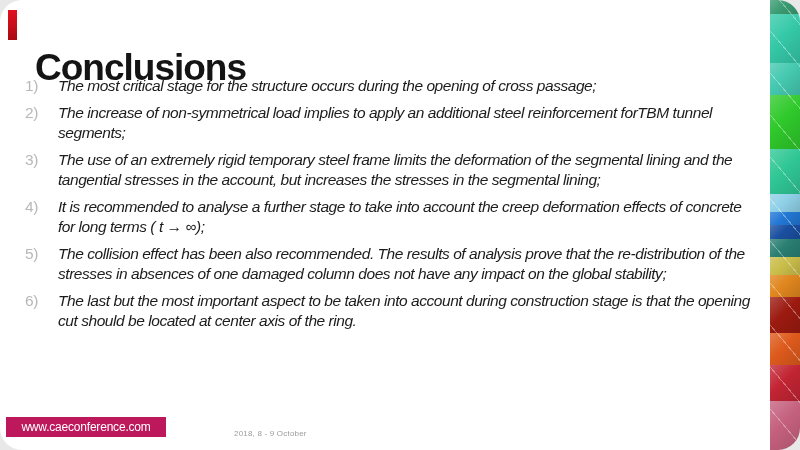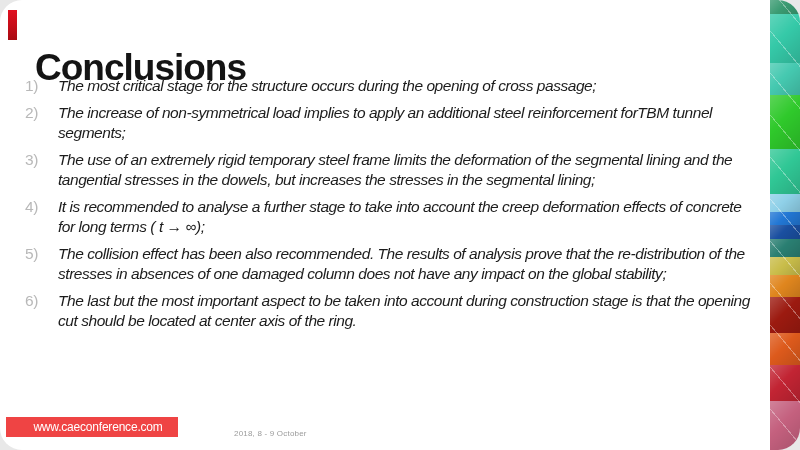--- a/index.html
+++ b/index.html
@@ -80,40 +80,40 @@
       <span class="txt">The most critical stage for the structure occurs during the opening of cross passage;</span>
     </div>
 
     <div class="item">
       <span class="num">2)</span>
       <span class="txt">The increase of non-symmetrical load implies to apply an additional steel reinforcement forTBM tunnel segments;</span>
     </div>
 
     <div class="item">
       <span class="num">3)</span>
-      <span class="txt">The use of an extremely rigid temporary steel frame limits the deformation of the segmental lining and the tangential stresses in the dowels, but increases the stresses in the segmental lining;</span>
+      <span class="txt">The use of an extremely rigid temporary steel frame limits the deformation of the segmental lining and the tangential stresses in the account, but increases the stresses in the segmental lining;</span>
     </div>
 
     <div class="item">
       <span class="num">4)</span>
       <span class="txt">It is recommended to analyse a further stage to take into account the creep deformation effects of concrete for long terms ( t → ∞);</span>
     </div>
 
     <div class="item">
       <span class="num">5)</span>
       <span class="txt">The collision effect has been also recommended. The results of analysis prove that the re-distribution of the stresses in absences of one damaged column does not have any impact on the global stability;</span>
     </div>
 
     <div class="item">
       <span class="num">6)</span>
       <span class="txt">The last but the most important aspect to be taken into account during construction stage is that the opening cut should be located at center axis of the ring.</span>
     </div>
   </div>
 
-  <div class="footer-banner" style="background: #ef4444; padding-left: 12px;">
+  <div class="footer-banner" style="background: #be185d;">
     <span>www.caeconference.com</span>
   </div>
 
   <span class="footer-text footer-date">2018, 8 -  9 October</span>
   <span class="footer-text footer-page">23</span>
 
   <div class="mosaic">
       <div class="seg" style="background-color: rgb(58, 155, 114); flex: 0 0 3%;"></div>
       <div class="seg" style="background-color: rgb(53, 201, 168); flex: 0 0 11%;"></div>
       <div class="seg" style="background-color: rgb(69, 201, 176); flex: 0 0 7%;"></div>

